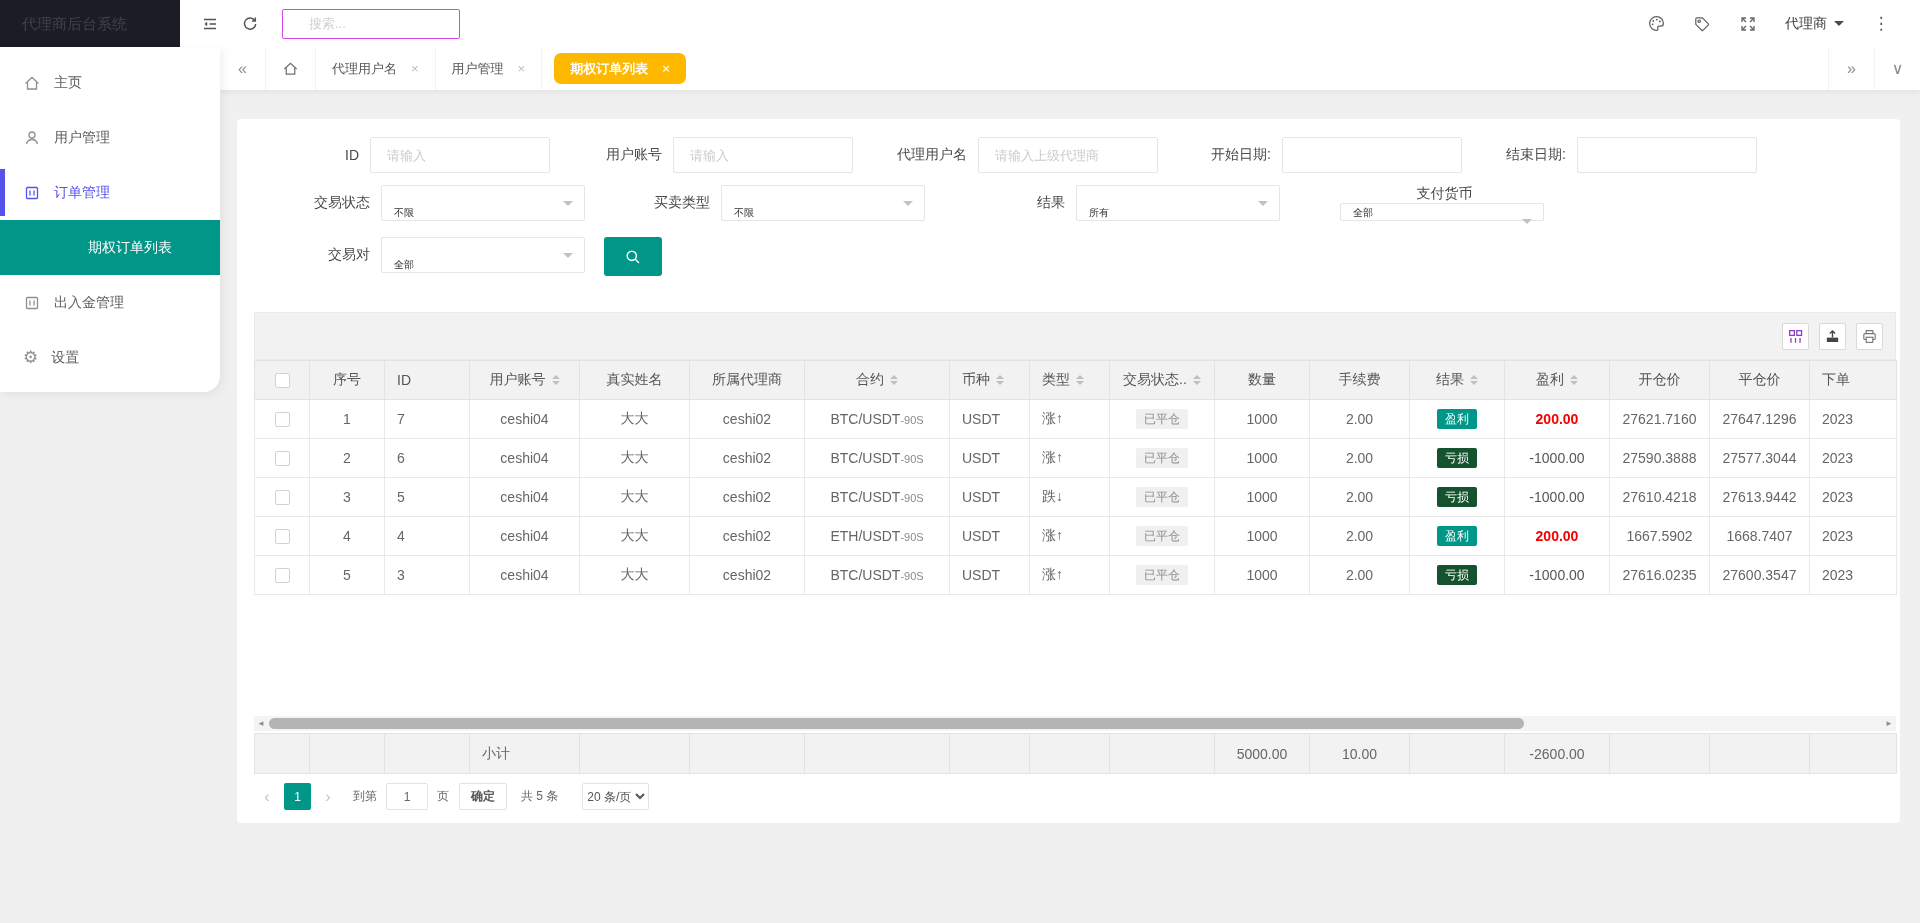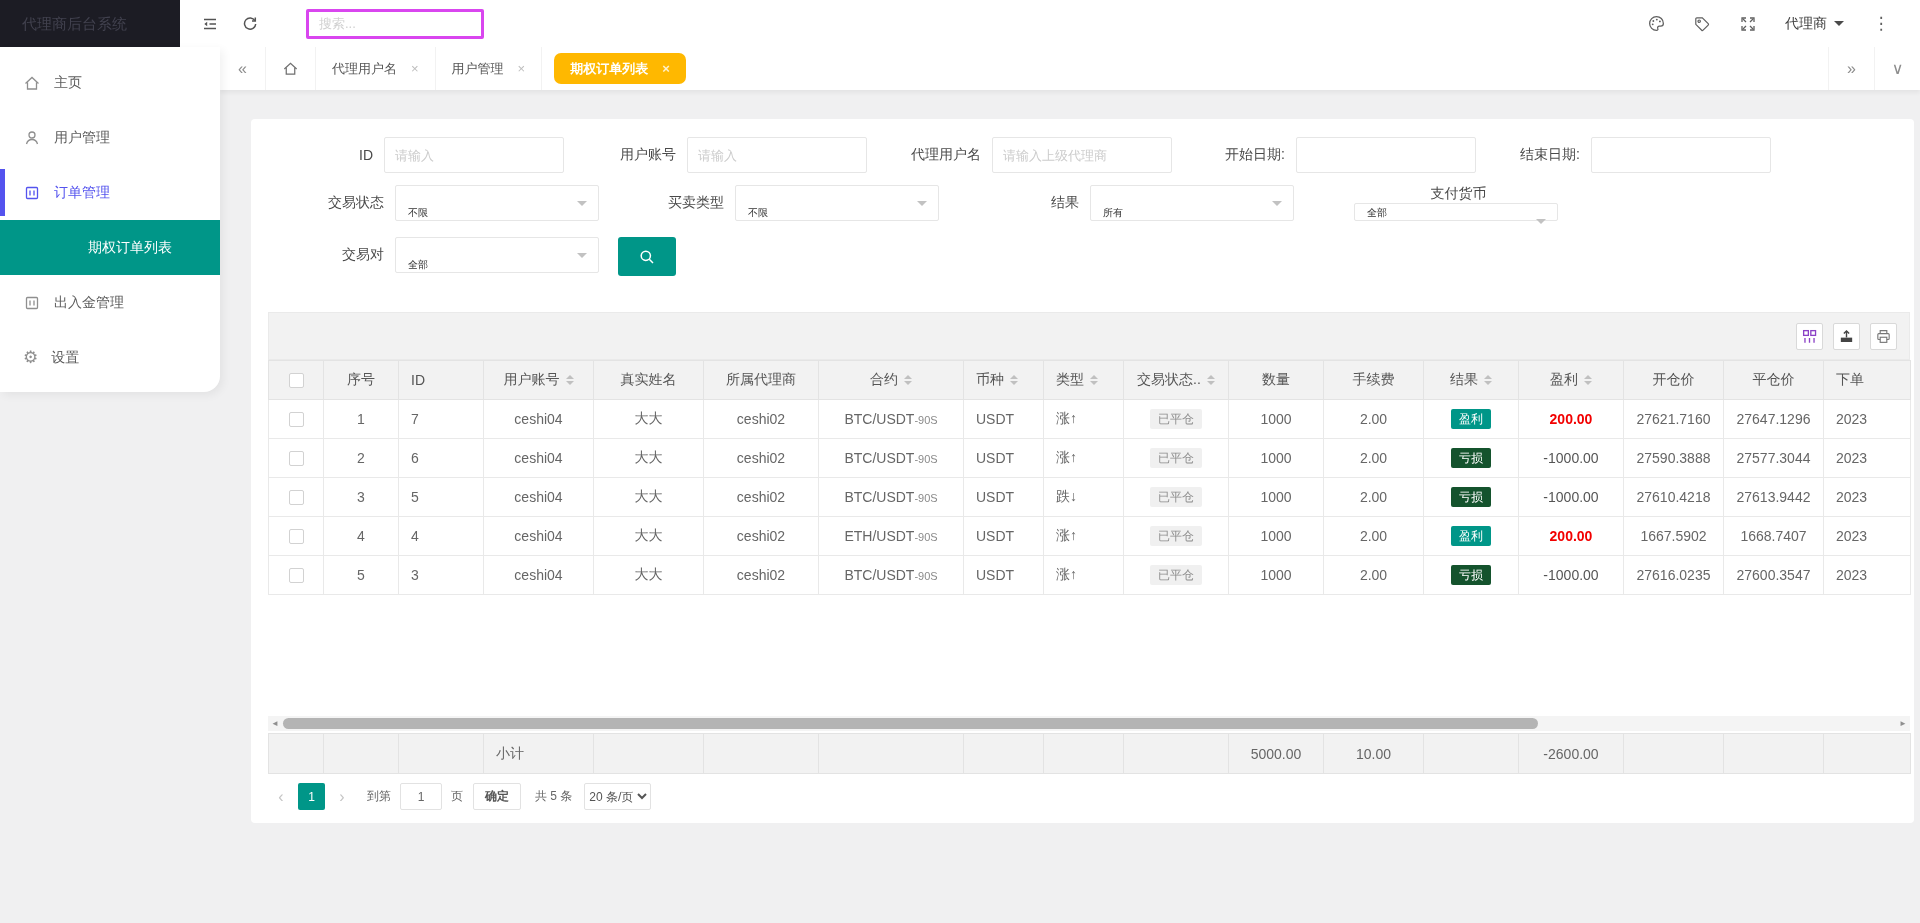--- a/index.html
+++ b/index.html
@@ -7,21 +7,21 @@
   body { font-family:"Liberation Sans","DejaVu Sans",sans-serif; background:#f0f0f1; position:relative; color:#666; }
   svg { display:block; }
 
   
   #logo { position:absolute; left:0; top:0; width:180px; height:47px; background:#1c1c24; color:#41414e; font-size:15px; line-height:47px; padding-left:22px; white-space:nowrap; overflow:hidden; }
 
   
   #navbar { position:absolute; left:180px; top:0; width:1740px; height:47px; background:#fff; display:flex; align-items:center; }
   .nav-btn { width:40px; height:47px; display:flex; align-items:center; justify-content:center; cursor:pointer; color:#545454; }
   .nav-btn:first-child { margin-left:10px; }
-  #nav-search { margin-left:36px; width:178px; height:30px; border:3px solid #d946ef; border-radius:2px; font-size:13px; padding:0 10px; color:#666; outline:none; font-family:inherit; }
+  #nav-search { margin-left:12px; width:178px; height:30px; border:1px solid #d946ef; border-radius:2px; font-size:13px; padding:0 26px; color:#666; outline:none; font-family:inherit; }
   #nav-search::placeholder { color:#d0d0d0; }
   .nav-right { margin-left:auto; display:flex; align-items:center; height:100%; padding-right:16px; }
   .nav-right .nav-ico { width:46px; height:47px; display:flex; align-items:center; justify-content:center; color:#5f5f5f; cursor:pointer; }
   .nav-user { display:flex; align-items:center; gap:7px; padding:12px 14px; height:100%; cursor:pointer; font-size:14px; color:#3d3d3d; }
   .caret-down { width:0; height:0; border:5px solid transparent; border-top-color:#4a4a4a; margin-top:5px; }
   .more-vert { font-size:17px; color:#555; }
 
   
   #tabbar { position:absolute; left:220px; top:47px; width:1700px; height:43px; background:#fff; box-shadow:0 3px 4px rgba(0,0,0,.05); display:flex; align-items:center; }
   .tab-ctl { width:46px; height:43px; display:flex; align-items:center; justify-content:center; color:#8d8d8d; font-size:16px; cursor:pointer; }
@@ -38,26 +38,26 @@
   #sidebar { position:absolute; left:0; top:47px; width:220px; height:345px; background:#fff; border-radius:0 0 16px 0; box-shadow:3px 3px 10px rgba(0,0,0,.06); padding-top:8px; }
   .side-item { height:55px; display:flex; align-items:center; padding-left:23px; gap:13px; font-size:14px; color:#5c5c5c; cursor:pointer; position:relative; }
   .side-item .ic { width:18px; height:18px; color:#8f8f8f; }
   .side-item.active { color:#5453ee; }
   .side-item.active .ic { color:#5453ee; }
   .side-item.active::before { content:""; position:absolute; left:0; top:4px; bottom:4px; width:5px; background:#5453ee; }
   .side-sub { height:55px; display:flex; align-items:center; padding-left:88px; font-size:14px; background:#009688; color:#fff; cursor:pointer; }
   .gear-glyph { font-size:17px; color:#8f8f8f; line-height:1; }
 
   
-  #card { position:absolute; left:251px; top:119px; width:1663px; height:704px; background:#fff; border-radius:4px; }
+  #card { position:absolute; left:237px; top:119px; width:1663px; height:704px; background:#fff; border-radius:4px; }
 
   
   .fg { position:absolute; display:flex; align-items:center; height:36px; }
   .fg label { display:inline-block; text-align:right; margin-right:11px; font-size:14px; color:#4a4a4a; white-space:nowrap; }
-  .f-input { height:36px; border:1px solid #e6e6e6; border-radius:2px; width:180px; padding:0 10px; font-size:13px; color:#666; outline:none; font-family:inherit; background:#fff; }
+  .f-input { height:36px; border:1px solid #e6e6e6; border-radius:2px; width:180px; padding:0 16px; font-size:13px; color:#666; outline:none; font-family:inherit; background:#fff; }
   .f-input::placeholder { color:#ccc; }
   .f-select { height:36px; border:1px solid #e6e6e6; border-radius:2px; width:204px; padding:0 26px 0 12px; font-size:10px; color:#333; display:flex; align-items:flex-end; position:relative; cursor:pointer; background:#fff; }
   .f-select::after { content:""; position:absolute; right:11px; top:15px; border:5px solid transparent; border-top-color:#c2c2c2; }
   .search-btn { position:absolute; left:367px; top:118px; width:58px; height:39px; background:#009688; border:none; border-radius:3px; display:flex; align-items:center; justify-content:center; cursor:pointer; }
 
   
   .tbl-zone { position:absolute; left:17px; top:193px; width:1642px; }
   .tbl-toolbar { height:48px; background:#f2f2f2; border:1px solid #eaeaea; display:flex; align-items:center; justify-content:flex-end; gap:10px; padding-right:12px; }
   .tool-btn { width:27px; height:27px; background:#fff; border:1px solid #d9d9d9; border-radius:2px; display:flex; align-items:center; justify-content:center; cursor:pointer; }
   table { border-collapse:collapse; table-layout:fixed; width:1642px; }
@@ -90,21 +90,21 @@
   .sum-tbl td { background:#f2f2f2; border-color:#e3e3e3; height:40px; }
 
   
   .pager { position:absolute; left:17px; top:664px; display:flex; align-items:center; font-size:12px; color:#666; }
   .pg-arrow { width:26px; height:26px; display:flex; align-items:center; justify-content:center; color:#c5c5c5; font-size:16px; cursor:pointer; }
   .pg-cur { width:27px; height:27px; background:#009688; color:#fff; border-radius:2px; display:flex; align-items:center; justify-content:center; font-size:12px; margin:0 4px; cursor:pointer; }
   .pg-text { margin-left:12px; }
   .pg-input { width:42px; height:27px; border:1px solid #e2e2e2; border-radius:2px; text-align:center; font-size:12px; color:#666; margin:0 9px; outline:none; font-family:inherit; }
   .pg-btn { height:27px; padding:0 11px; background:#fff; border:1px solid #e2e2e2; border-radius:2px; font-size:12px; color:#555; font-weight:bold; margin-left:10px; cursor:pointer; font-family:inherit; }
   .pg-total { margin-left:14px;text-align:center; }
-  .pg-size { height:27px; margin-left:12px; border:1px solid #e2e2e2; border-radius:2px; font-size:12px; color:#555; font-family:inherit; outline:none; background:#fff; }
+  .pg-size { height:27px; margin-left:24px; border:1px solid #e2e2e2; border-radius:2px; font-size:12px; color:#555; font-family:inherit; outline:none; background:#fff; }
 </style>
 </head>
 <body>
 
 <div id="logo">代理商后台系统</div>
 
 <div id="navbar">
   <div class="nav-btn">
     <svg width="18" height="18" viewBox="0 0 18 18" fill="none" stroke="#545454" stroke-width="1.5">
       <path d="M3 4.5h12M8.5 9h6.5M3 13.5h12"></path>

